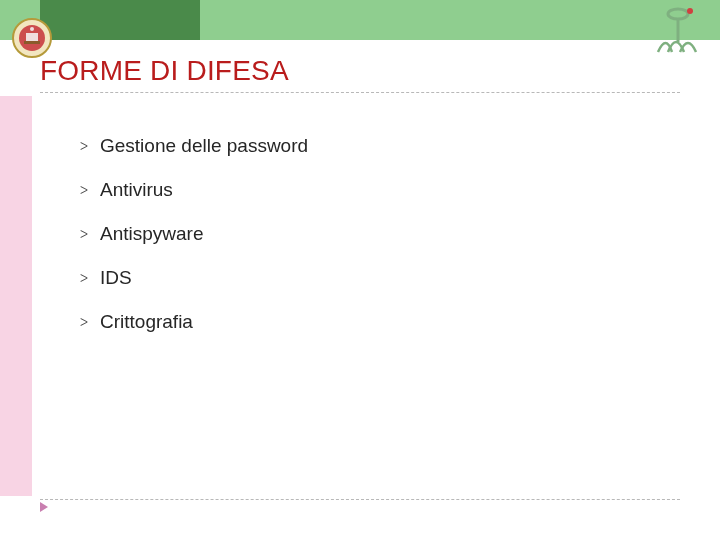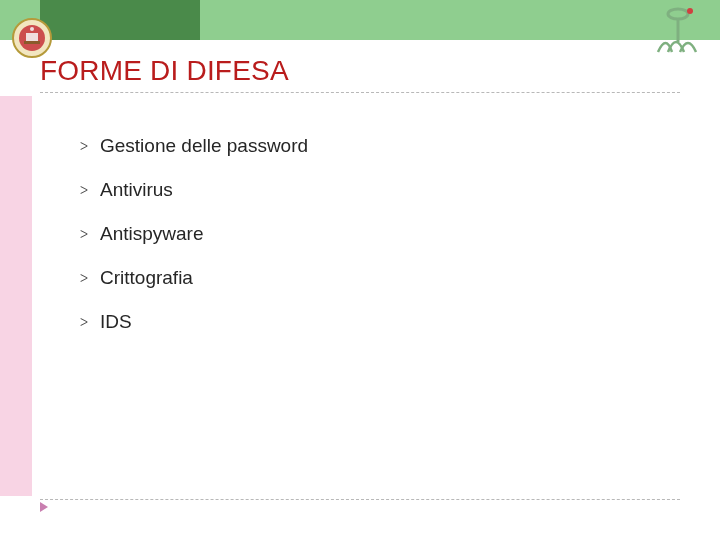--- a/index.html
+++ b/index.html
@@ -44,18 +44,18 @@
 </div>
 
 <div class="title">FORME DI DIFESA</div>
 <div class="hr-top"></div>
 <div class="sidebar"></div>
 
 <ul class="bullets">
   <li>Gestione delle password</li>
   <li>Antivirus</li>
   <li>Antispyware</li>
+  <li>IDS</li>
   <li>Crittografia</li>
-  <li>IDS</li>
 </ul>
 
 <div class="hr-bot"></div>
 <div class="foot-marker"></div>
 
 </body></html>

